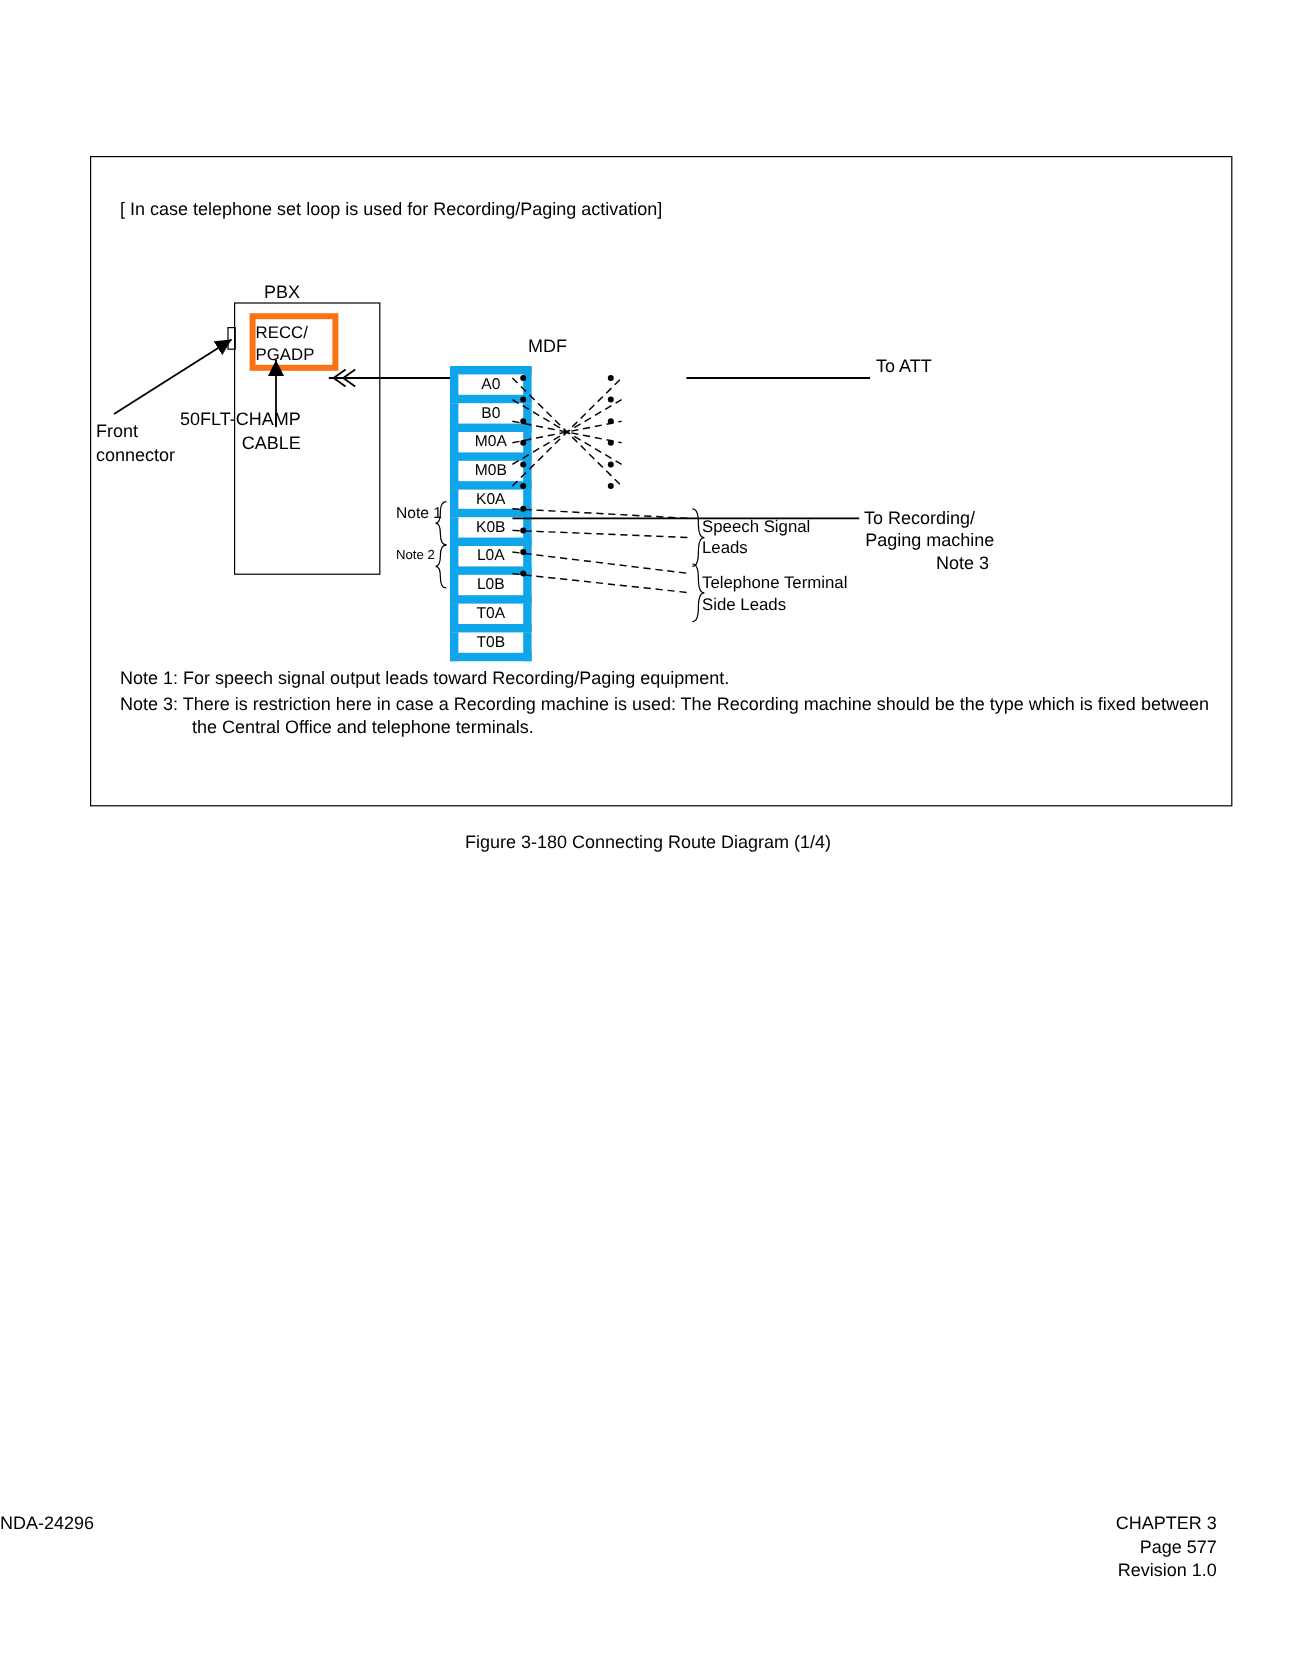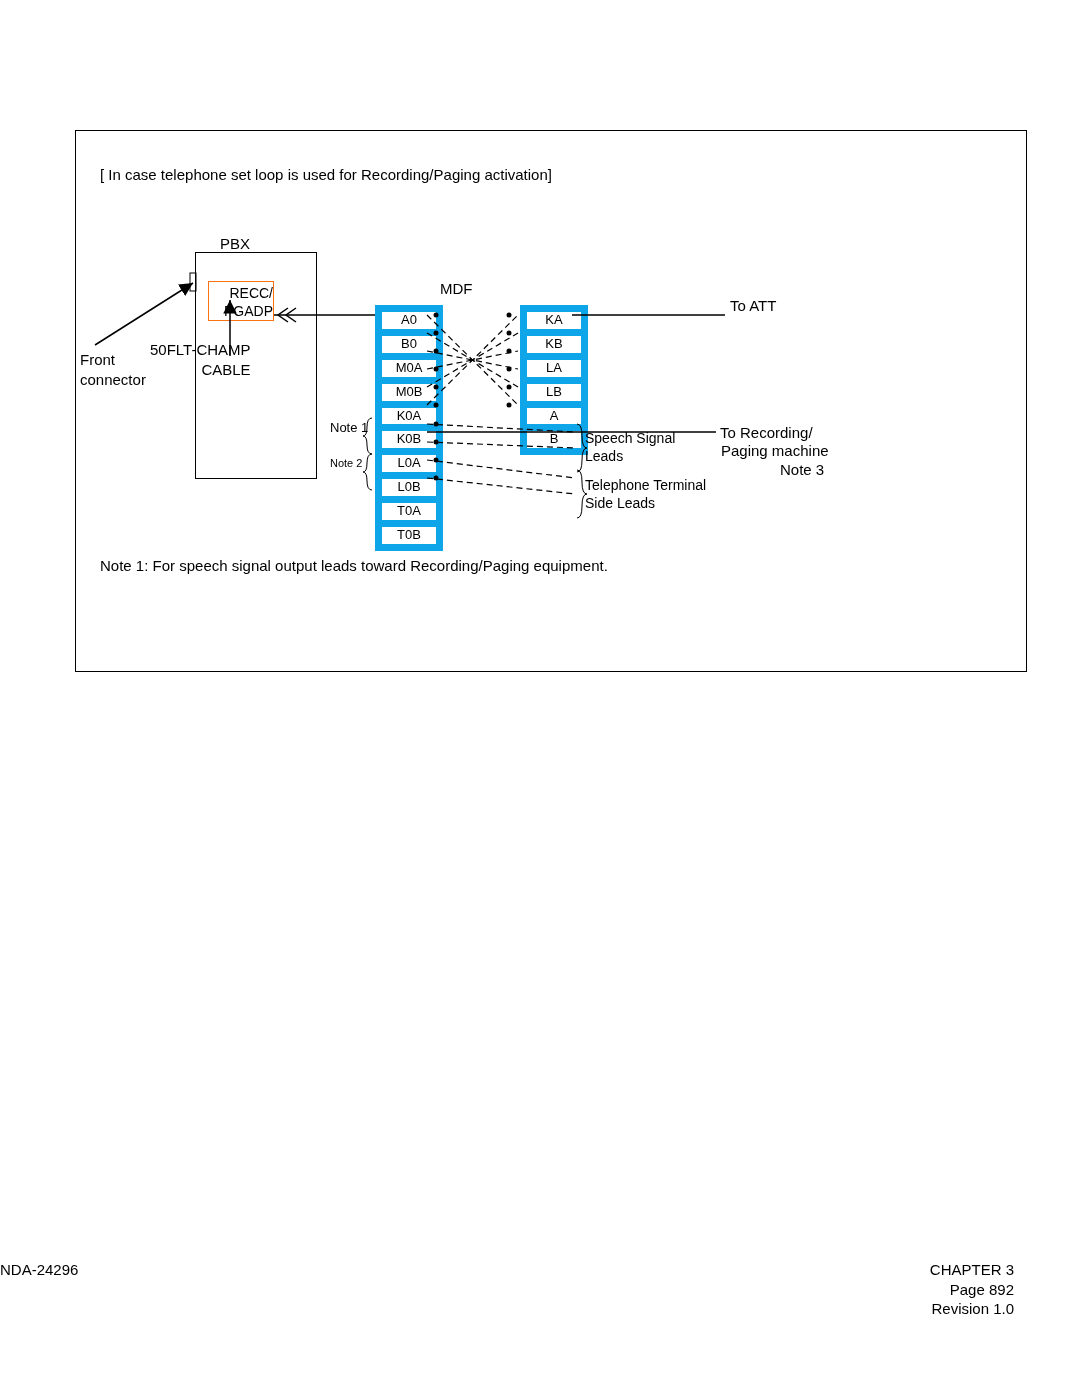--- a/index.html
+++ b/index.html
@@ -4,22 +4,22 @@
 <style>
   html,body{margin:0;padding:0;background:#fff;color:#000;
     font-family:Helvetica,Arial,sans-serif;font-size:15px;line-height:1.3;}
   .page{position:relative;width:1080px;height:1397px;margin:0 auto;}
   .abs{position:absolute;}
   .hdr{top:40px;right:50px;text-align:right;}
   .figbox{left:75px;top:130px;width:950px;height:540px;border:1px solid #000;}
   .intro{left:100px;top:165px;}
   .pbx-label{left:220px;top:234px;}
   .pbx-box{left:195px;top:252px;width:120px;height:225px;border:1px solid #000;}
-  .recc-box{position:absolute;left:12px;top:28px;width:64px;height:36px;
-    border:1px solid #f97316;font-size:14px;text-align:right;padding-top:2px;}
+  .recc-box{position:absolute;left:12px;top:8px;width:64px;height:36px;
+    border:5px solid #f97316;font-size:14px;text-align:left;padding-top:2px;}
   .mdf-label{left:440px;top:279px;}
   .front-label{left:80px;top:350px;}
   .champ-label{left:150px;top:340px;text-align:right;}
   .toatt{left:730px;top:296px;}
   .torec1{left:720px;top:423px;}
   .torec2{left:721px;top:441px;}
   .torec3{left:780px;top:460px;}
   .sig1{left:585px;top:429px;}
   .sig2{left:585px;top:447px;}
   .sig3{left:585px;top:476px;}
@@ -99,44 +99,20 @@
       <tr>
             <td>T0A</td>
           </tr>
       <tr>
             <td>T0B</td>
           </tr>
     </tbody>
       </table>
   </div>
 
-  <div class="abs" style="left:520px;top:305px;">
-    <table class="ladder">
-      <tbody>
-          <tr>
-            <td style="width:50px">KA</td>
-          </tr>
-      <tr>
-            <td>KB</td>
-          </tr>
-      <tr>
-            <td>LA</td>
-          </tr>
-      <tr>
-            <td>LB</td>
-          </tr>
-      <tr>
-            <td>A</td>
-          </tr>
-      <tr>
-            <td>B</td>
-          </tr>
-    </tbody>
-      </table>
-  </div>
 
   <div class="abs" style="left:330px;top:420px;font-size:13px;">Note 1</div>
   <div class="abs" style="left:330px;top:456px;font-size:11px;">Note 2</div>
 
   <div class="abs toatt">To ATT</div>
   <div class="abs torec1">To Recording/</div>
   <div class="abs torec2">Paging machine</div>
   <div class="abs torec3">Note 3</div>
 
   <div class="abs sig1" style="font-size:14px">Speech Signal</div>
@@ -200,25 +176,27 @@
     <path d="M372,454 q-5,0 -5,9 q0,9 -4,9 q4,0 4,9 q0,9 5,9" fill="none" stroke="#000" stroke-width="1"></path>
 
     <line x1="427" y1="432" x2="716" y2="432" stroke="#000" stroke-width="1.5"></line>
 
     <path d="M577,424 q5,0 5,12 q0,12 5,12 q-5,0 -5,12 q0,12 -5,12" fill="none" stroke="#000" stroke-width="1"></path>
     <path d="M577,470 q5,0 5,12 q0,12 5,12 q-5,0 -5,12 q0,12 -5,12" fill="none" stroke="#000" stroke-width="1"></path>
   </svg>
 
   <div class="abs notes">
     <div>Note 1:  For speech signal output leads toward Recording/Paging equipment.</div>
-  </div>
-
+    <div>Note 3:  There is restriction here in case a Recording machine is used:   The Recording machine should be the type which is fixed between the Central Office and telephone terminals.</div>
+  </div>
+
+  <div class="abs fig-caption">Figure 3-180   Connecting Route Diagram (1/4)</div>
 
   <div class="abs footer">
     <div class="ft-doc">NDA-24296</div>
     <div class="ft-right">
       <div>CHAPTER 3</div>
-      <div>Page 892</div>
+      <div>Page 577</div>
       <div>Revision 1.0</div>
     </div>
   </div>
 
 </div>
 
 </body></html>

